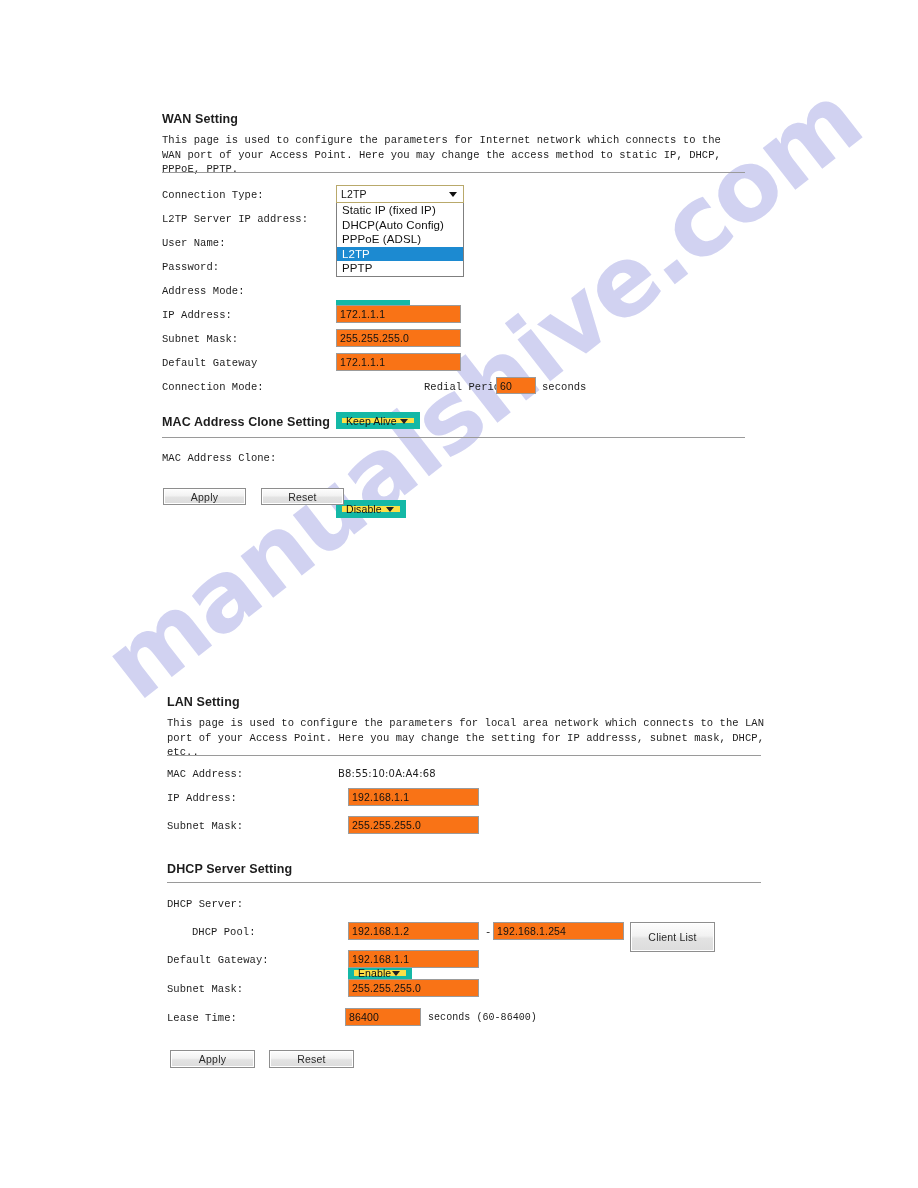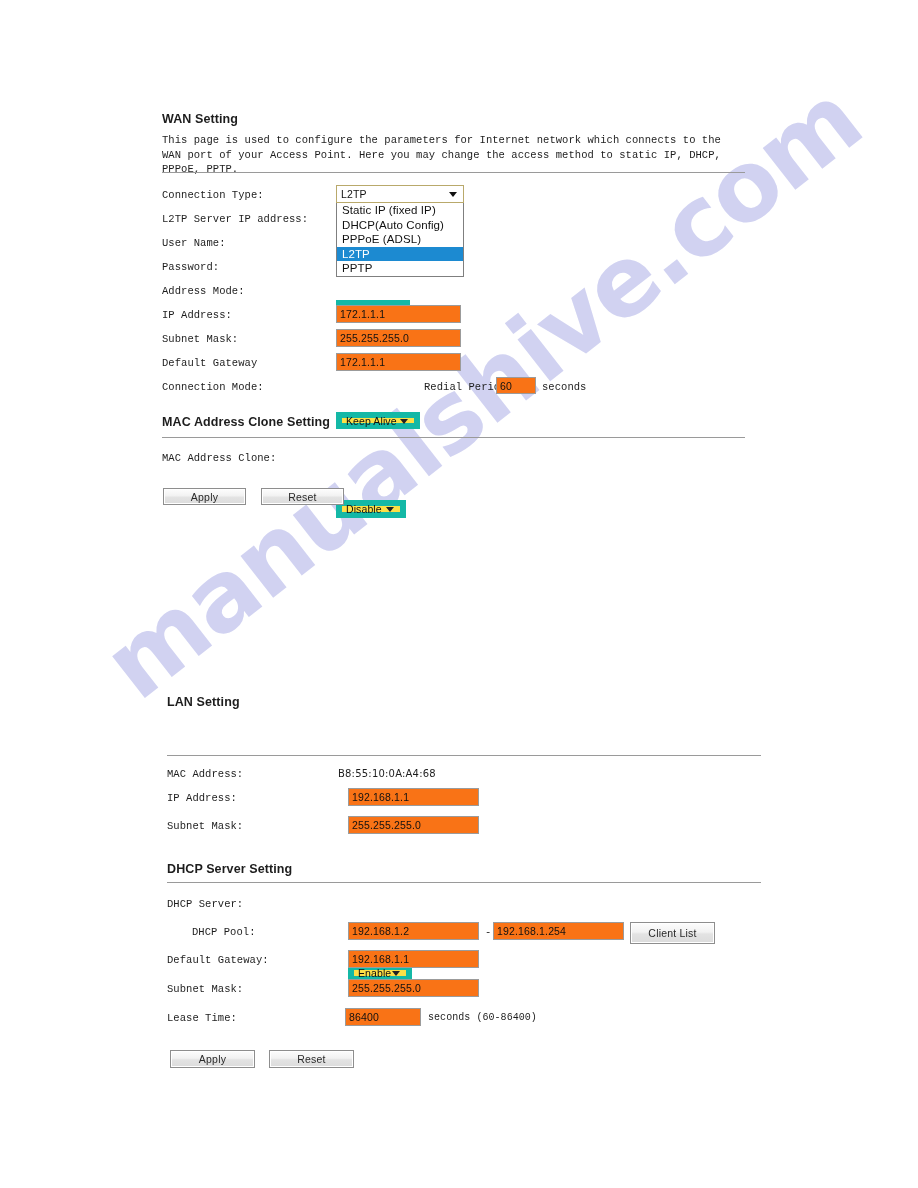--- a/index.html
+++ b/index.html
@@ -236,20 +236,21 @@
   <div class="abs lbl" style="left:162px; top:452px;">MAC Address Clone:</div>
   <div class="abs sel" style="left:336px; top:448px; width:70px; height:18px;">
     <span>Disable</span>
     <span class="caret"></span>
   </div>
 
   <div class="abs btn" style="left:163px; top:488px; width:83px; height:17px;">Apply</div>
   <div class="abs btn" style="left:261px; top:488px; width:83px; height:17px;">Reset</div>
 
   <div class="abs sect-title" style="left:167px; top:695px;">LAN Setting</div>
+  <div class="abs para" style="left:167px; top:716px; width:600px;">This page is used to configure the parameters for local area network which connects to the LAN port of your Access Point. Here you may change the setting for IP addresss, subnet mask, DHCP, etc..</div>
   <div class="abs hr" style="left:167px; top:755px; width:594px;"></div>
 
   <div class="abs lbl" style="left:167px; top:768px;">MAC Address:</div>
   <div class="abs plainval" style="left:338px; top:768px;">B8:55:10:0A:A4:68</div>
 
   <div class="abs lbl" style="left:167px; top:792px;">IP Address:</div>
   <input class="abs tbox" style="left: 348px; top: 788px; width: 131px; height: 18px;" type="text" value="192.168.1.1">
 
   <div class="abs lbl" style="left:167px; top:820px;">Subnet Mask:</div>
   <input class="abs tbox" style="left: 348px; top: 816px; width: 131px; height: 18px;" type="text" value="255.255.255.0">
@@ -260,21 +261,21 @@
   <div class="abs lbl" style="left:167px; top:898px;">DHCP Server:</div>
   <div class="abs sel" style="left:348px; top:894px; width:64px; height:18px;">
     <span>Enable</span>
     <span class="caret"></span>
   </div>
 
   <div class="abs lbl" style="left:167px; top:926px;margin-left:25px;">DHCP Pool:</div>
   <input class="abs tbox" style="left: 348px; top: 922px; width: 131px; height: 18px;" type="text" value="192.168.1.2">
   <div class="abs lbl" style="left:485px; top:926px;">-</div>
   <input class="abs tbox" style="left: 493px; top: 922px; width: 131px; height: 18px;" type="text" value="192.168.1.254">
-  <div class="abs btn" style="left:630px; top:922px; width:85px; height:22px;">Client List</div>
+  <div class="abs btn" style="left:630px; top:922px; width:85px; height:30px;">Client List</div>
 
   <div class="abs lbl" style="left:167px; top:954px;">Default Gateway:</div>
   <input class="abs tbox" style="left: 348px; top: 950px; width: 131px; height: 18px;" type="text" value="192.168.1.1">
 
   <div class="abs lbl" style="left:167px; top:983px;">Subnet Mask:</div>
   <input class="abs tbox" style="left: 348px; top: 979px; width: 131px; height: 18px;" type="text" value="255.255.255.0">
 
   <div class="abs lbl" style="left:167px; top:1012px;">Lease Time:</div>
   <input class="abs tbox" style="left: 345px; top: 1008px; width: 76px; height: 18px;" type="text" value="86400">
   <div class="abs lbl" style="left:428px; top:1012px; font-size:10px;">seconds (60-86400)</div>

